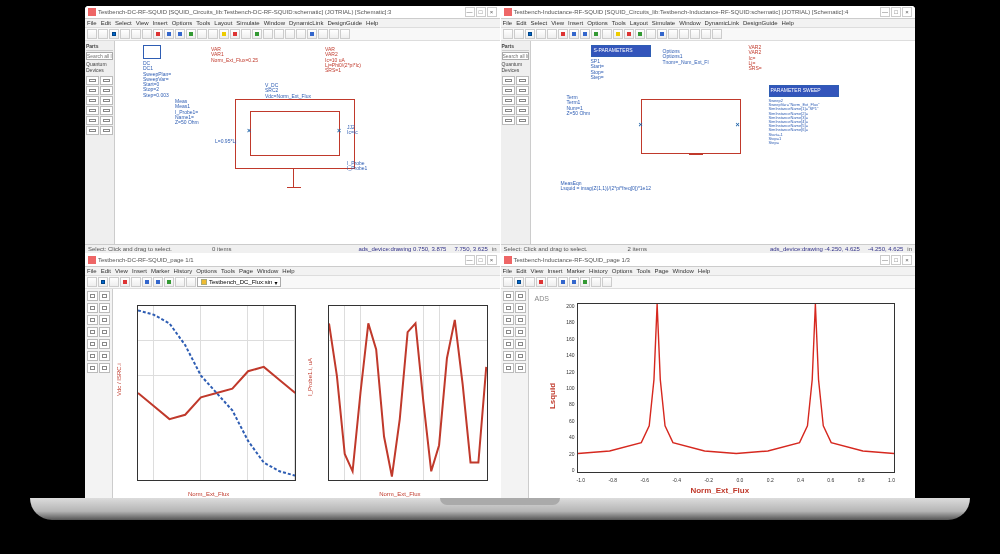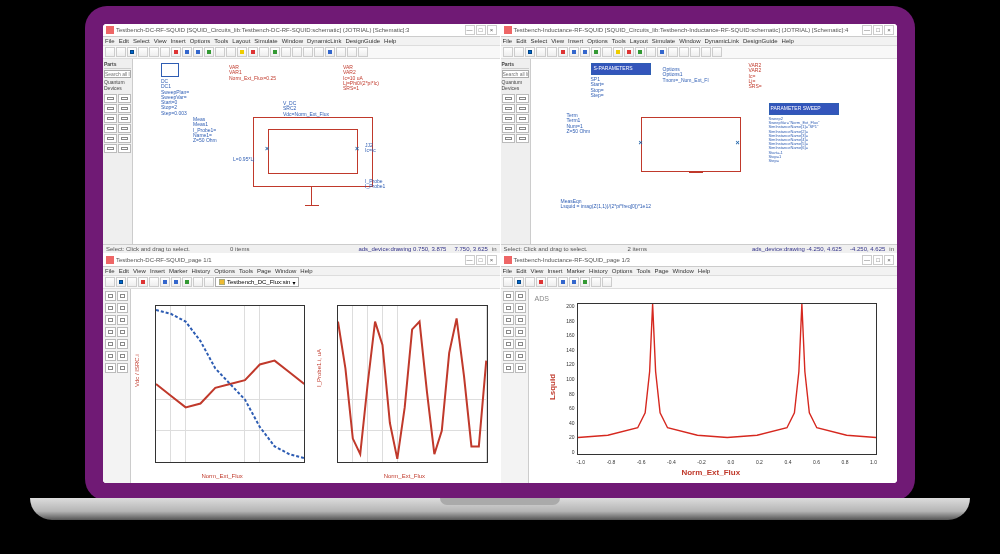--- a/index.html
+++ b/index.html
@@ -1,17 +1,17 @@
 <!DOCTYPE html>
 <html><head>
 <meta charset="utf-8">
 <style>
   * { box-sizing: border-box; margin: 0; padding: 0; }
   body { background: #000; width: 1000px; height: 554px; overflow: hidden; font-family: Arial, sans-serif; }
-  .laptop { position: absolute; left: 85px; top: 6px; width: 830px; height: 495px; background: #701a75; border-radius: 22px; padding: 18px; }
+  .laptop { position: absolute; left: 85px; top: 6px; width: 830px; height: 495px; background: #86efac; border-radius: 22px; }
   .screen { background: #fff; width: 100%; height: 100%; border-radius: 4px; display: grid; grid-template-columns: 1fr 1fr; grid-template-rows: 1fr 1fr; gap: 1px; overflow: hidden; }
   .base { position: absolute; left: 30px; top: 498px; width: 940px; height: 22px; background: linear-gradient(#dcdcdc,#b5b5b5 60%,#555); border-radius: 0 0 40px 40px; }
   .base::before { content:""; position:absolute; left:50%; top:0; transform:translateX(-50%); width:120px; height:7px; background:#aaa; border-radius:0 0 8px 8px; }
 
   .pane { background:#f9f9f9; display:flex; flex-direction:column; font-size:7px; overflow:hidden; position:relative; }
   .titlebar { background:#fff; border-bottom:1px solid #ccc; padding:1px 3px; display:flex; align-items:center; gap:2px; color:#555; font-size:6px; }
   .win-icon { width:8px; height:8px; background:#e66; display:inline-block; }
   .win-ctrls { margin-left:auto; display:flex; gap:1px; }
   .win-ctrls span { width:10px; text-align:center; border:1px solid #ccc; font-size:6px; line-height:8px; cursor:pointer; }
   .menubar { background:#f2f2f2; border-bottom:1px solid #ddd; padding:1px 2px; display:flex; gap:4px; color:#333; font-size:6px; }

